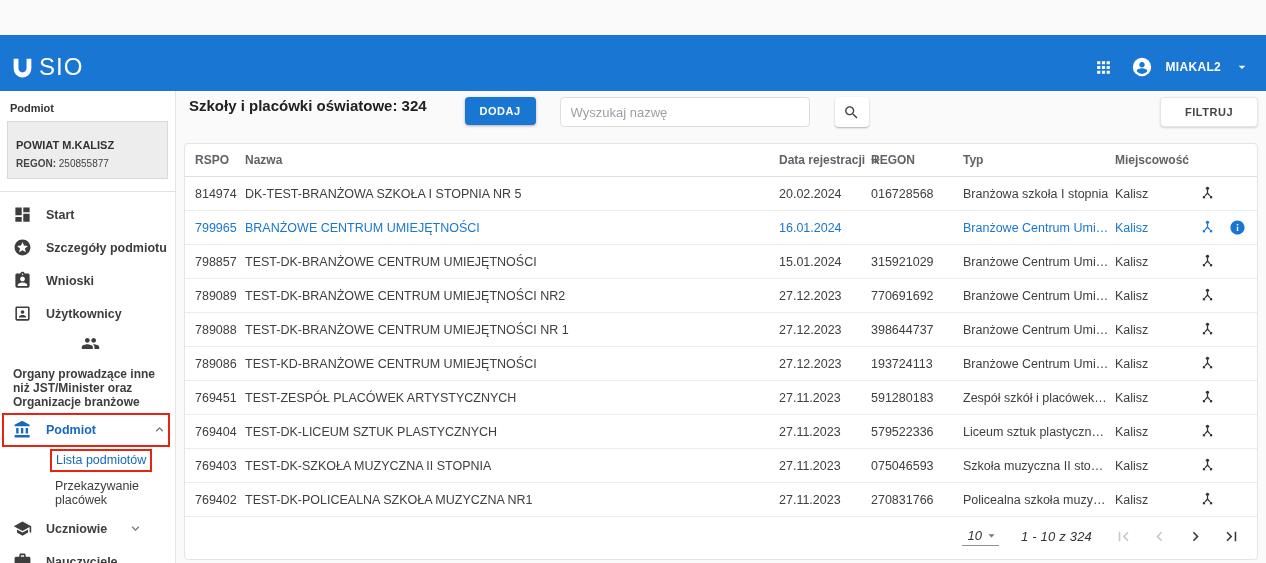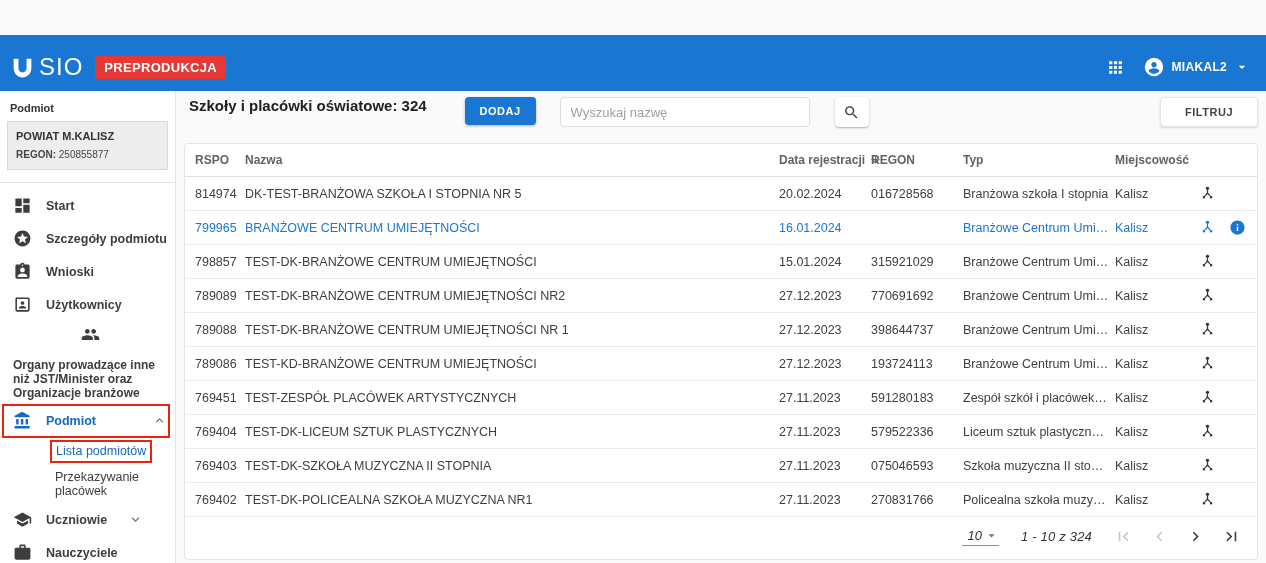--- a/index.html
+++ b/index.html
@@ -13,33 +13,33 @@
   
   .topbar{height:56px;background:var(--header-bg);display:flex;align-items:center;justify-content:space-between;padding:8px 16px 0 10px;margin-top:35px;}
   .topbar-left{display:flex;align-items:center;gap:12px;}
   .logo{display:flex;align-items:center;gap:4px;cursor:pointer;}
   .logo svg{width:25px;height:25px;}
   .logo-text{color:#fff;font-size:24px;font-weight:400;letter-spacing:1px;line-height:1;}
   .env-badge{background:var(--badge-bg);color:#fff;font-size:13px;font-weight:700;padding:4px 9px;border-radius:3px;letter-spacing:.3px;}
   .topbar-right{display:flex;align-items:center;gap:18px;}
   .apps-btn{display:flex;cursor:pointer;}
   .apps-btn svg{width:19px;height:19px;fill:#fff;}
-  .user-menu{display:flex;align-items:center;gap:7px;cursor:pointer;justify-content:space-between;}
+  .user-menu{display:flex;align-items:center;gap:13px;cursor:pointer;justify-content:space-between;}
   .user-menu .avatar{width:22px;height:22px;}
   .username{color:#fff;font-size:12px;font-weight:700;letter-spacing:.3px;}
   .user-caret{width:16px;height:16px;fill:#fff;}
 
   
   .body-row{display:flex;height:521px;}
   .sidebar{width:176px;background:#fff;border-right:1px solid #e3e3e3;padding-top:4px;position:relative;flex:none;}
   main{flex:1;padding:6px 8px 0 8px;min-width:0;}
 
   
   .sb-label{font-size:11px;font-weight:700;color:#333;padding:7px 10px 5px;}
-  .entity-card{margin:2px 7px 0;background:#ededed;border:1px solid #d9d9d9;border-radius:0;padding:8px 8px 9px;}
+  .entity-card{margin:2px 7px 0;background:#ededed;border:1px solid #d9d9d9;border-radius:0;padding:17px 8px 9px;}
   .entity-name{font-size:11px;font-weight:700;color:#333;}
   .entity-regon{font-size:10px;color:#444;margin-top:7px;}
   .entity-regon b{font-weight:700;}
   .sb-divider{border:none;border-top:1px solid #e3e3e3;margin:12px 0 6px;}
   .sb-divider.second{margin:8px 0 4px;}
   .sb-item{display:flex;align-items:center;gap:14px;padding:7px 8px 7px 13px;font-size:12.5px;font-weight:700;color:#3d3d3d;cursor:pointer;position:relative;}
   .sb-item svg.mi{width:19px;height:19px;flex:none;fill:currentColor;}
   .sb-item .chev{width:15px;height:15px;fill:#757575;margin-left:auto;flex:none;}
   .sb-item .chev.inner{margin-right:24px;}
   .sb-item.multiline{font-size:12px;line-height:1.18;padding-top:4px;padding-bottom:4px;flex-direction:column;}
@@ -94,21 +94,20 @@
 <body>
 
 <header class="topbar">
   <div class="topbar-left">
     <span class="logo">
       <svg viewBox="0 0 24 24">
           <path fill="#fff" d="M3.5 3.5v9.3c0 4.9 3.8 8.8 8.5 8.8s8.5-3.9 8.5-8.8V3.5h-4.6v9.3c0 2.2-1.7 4-3.9 4s-3.9-1.8-3.9-4V3.5z"></path>
         </svg>
       <span class="logo-text">SIO</span>
     </span>
-    <span class="env-badge">PREPRODUKCJA</span>
   </div>
   <div class="topbar-right">
     <span class="apps-btn">
       <svg viewBox="0 0 24 24">
           <path d="M4 8h4V4H4v4zm6 12h4v-4h-4v4zm-6 0h4v-4H4v4zm0-6h4v-4H4v4zm6 0h4v-4h-4v4zm6-10v4h4V4h-4zm-6 4h4V4h-4v4zm6 6h4v-4h-4v4zm0 6h4v-4h-4v4z"></path>
         </svg>
     </span>
     <span class="user-menu">
       <svg class="avatar" viewBox="0 0 24 24">
           <circle cx="12" cy="12" r="10" fill="#fff"></circle>

